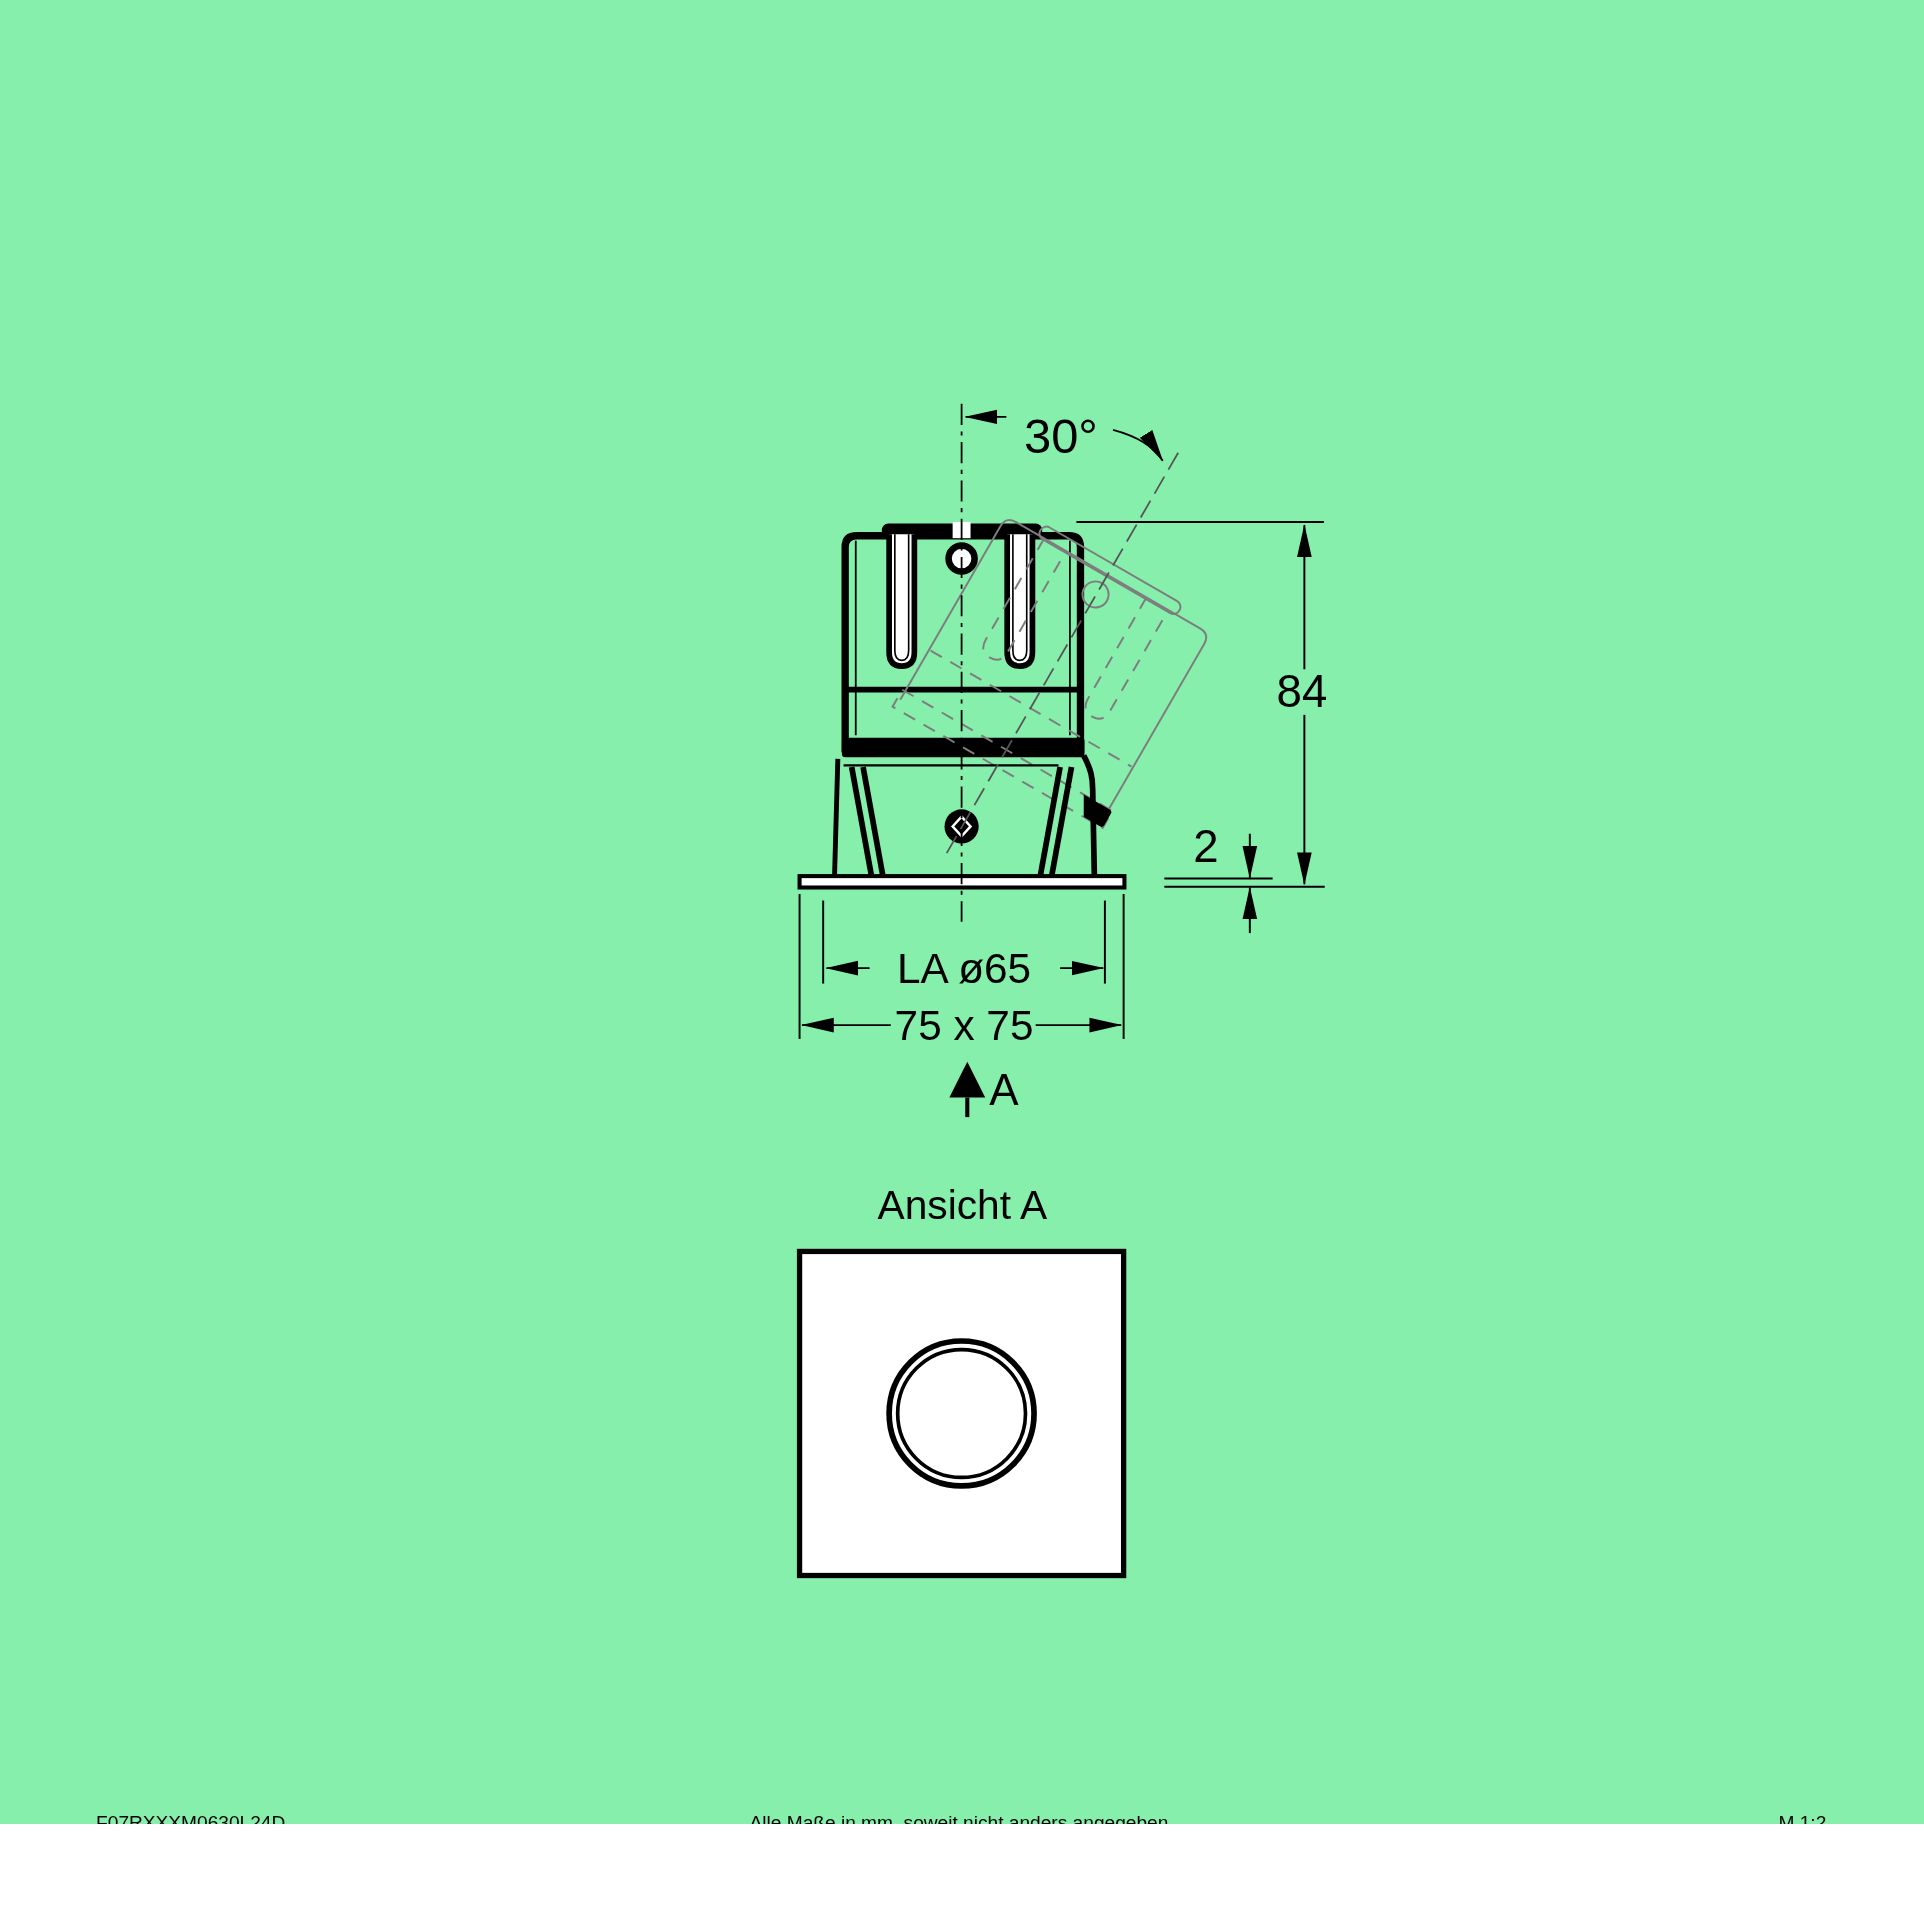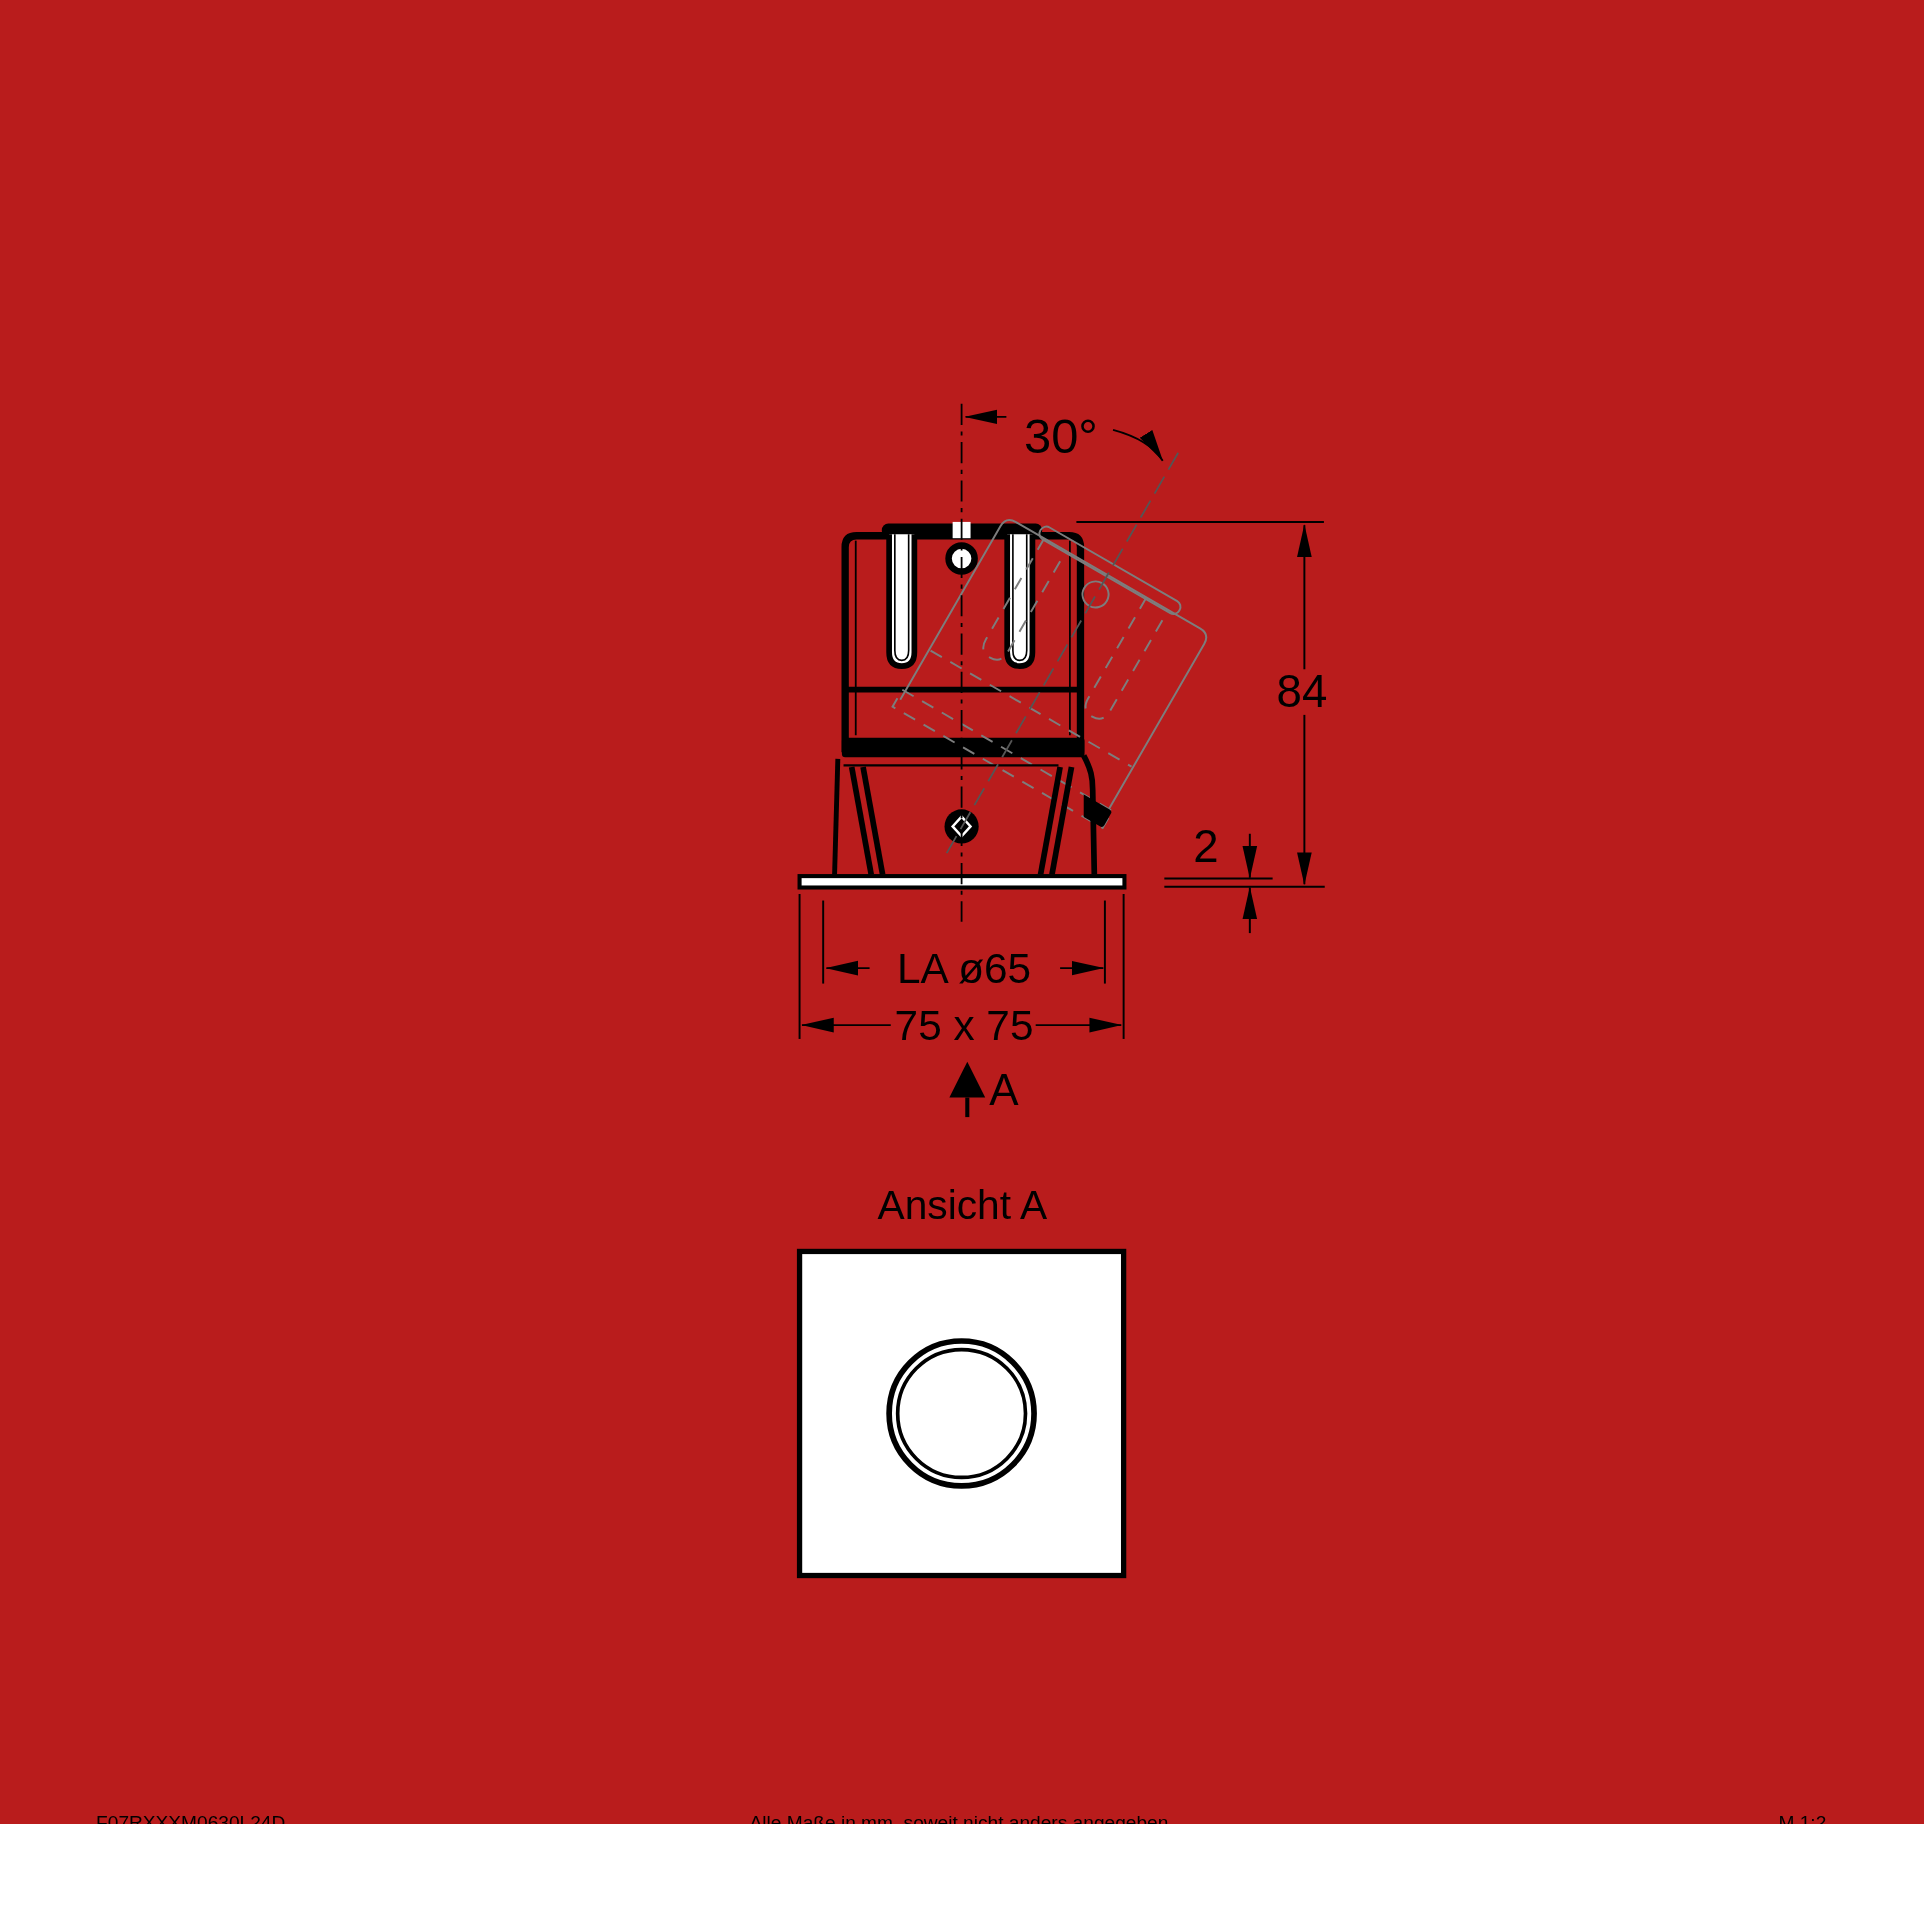--- a/index.html
+++ b/index.html
@@ -4,21 +4,21 @@
 <style>
   html, body {
     margin: 0;
     padding: 0;
     background: #ffffff;
   }
   .sheet {
     position: relative;
     width: 1924px;
     height: 1824px;
-    background: #b91c1c;
+    background: #86efac;
     font-family: "Liberation Sans", sans-serif;
     overflow: hidden;
   }
   svg { position: absolute; left: 0; top: 0; }
   text {
     font-family: "Liberation Sans", sans-serif;
     fill: #000000;
   }
   .dim-text  { font-size: 56px; }
   .dim-text-m{ font-size: 52px; }

